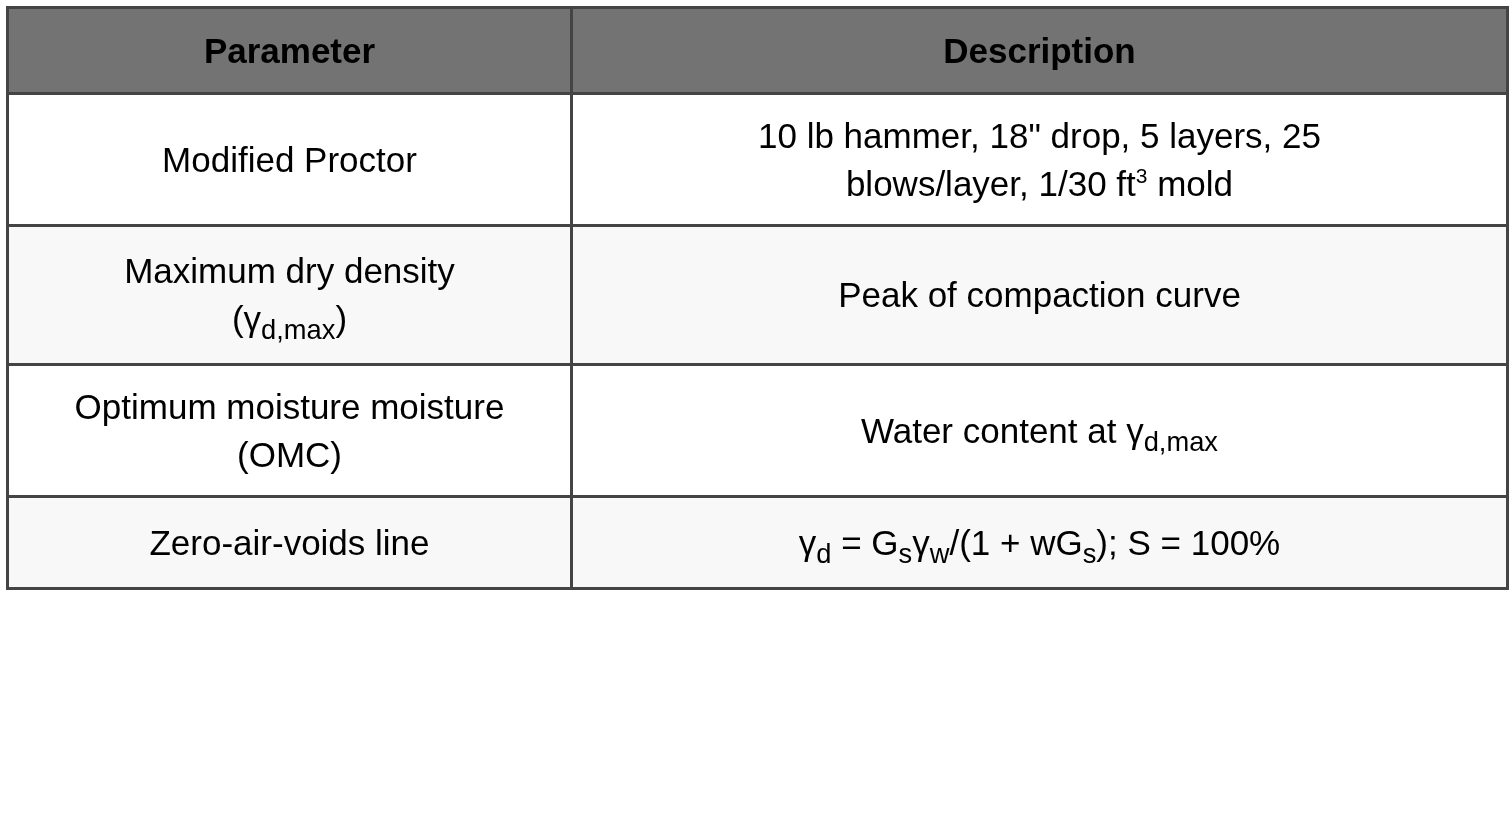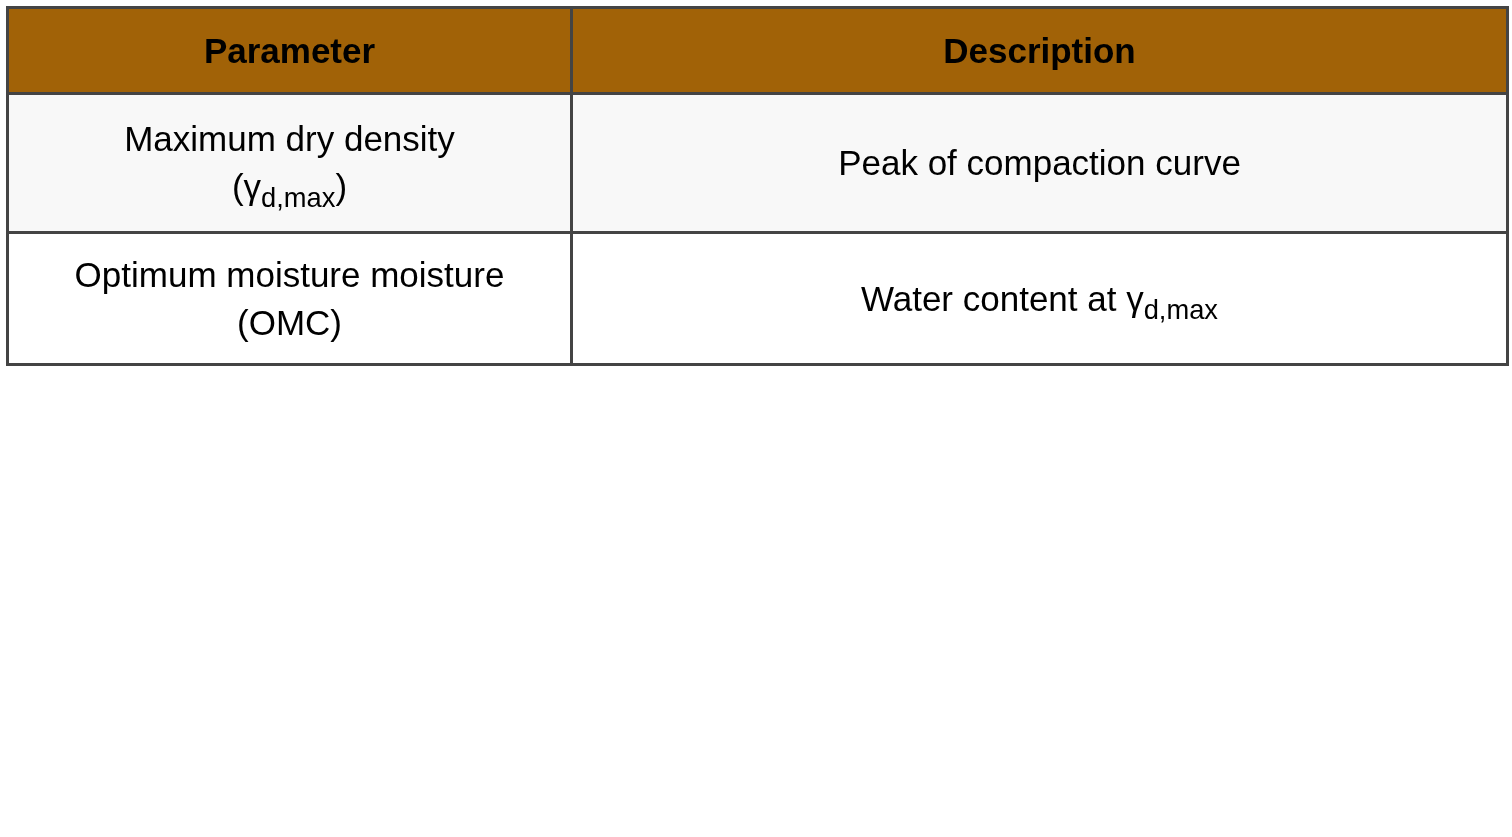--- a/index.html
+++ b/index.html
@@ -27,21 +27,21 @@
     }
     th, td {
       border: 3px solid #444444;
       text-align: center;
       vertical-align: middle;
       padding: 0 14px;
       font-size: 35px;
       line-height: 48px;
     }
     th {
-      background: #a16207;
+      background: #737373;
       font-weight: bold;
       height: 83px;
     }
     col.c1 { width: 564px; }
     col.c2 { width: 936px; }
     tr.r1 td { height: 128px; }
     tr.r2 td { height: 129px; }
     tr.r3 td { height: 136px; }
     tr.r4 td { height: 129px; }
     tr.r5 td { height: 89px; }
@@ -68,33 +68,50 @@
       <col class="c1">
       <col class="c2">
     </colgroup>
     <thead>
       <tr>
         <th>Parameter</th>
         <th>Description</th>
       </tr>
     </thead>
     <tbody>
+      <tr class="r2 plain">
+        <td>
+          <span>Modified Proctor</span>
+        </td>
+        <td>
+          <span>10 lb hammer, 18" drop, 5 layers, 25</span><br>
+          <span><span>blows/layer, 1/30 ft</span><span class="sup">3</span><span> mold</span></span>
+        </td>
+      </tr>
       <tr class="r3 shade">
         <td>
           <span>Maximum dry density</span><br>
           <span><span>(γ</span><sub>d,max</sub><span>)</span></span>
         </td>
         <td>
           <span>Peak of compaction curve</span>
         </td>
       </tr>
       <tr class="r4 plain">
         <td>
           <span>Optimum moisture moisture</span><br>
           <span>(OMC)</span>
         </td>
         <td>
           <span>Water content at γ</span><sub>d,max</sub>
         </td>
       </tr>
+      <tr class="r5 shade">
+        <td>
+          <span>Zero-air-voids line</span>
+        </td>
+        <td>
+          <span><span>γ</span><sub>d</sub><span> = G</span><sub>s</sub><span>γ</span><sub>w</sub><span>/(1 + wG</span><sub>s</sub><span>); S = 100%</span></span>
+        </td>
+      </tr>
     </tbody>
   </table>
 </div>
 
 </body></html>

